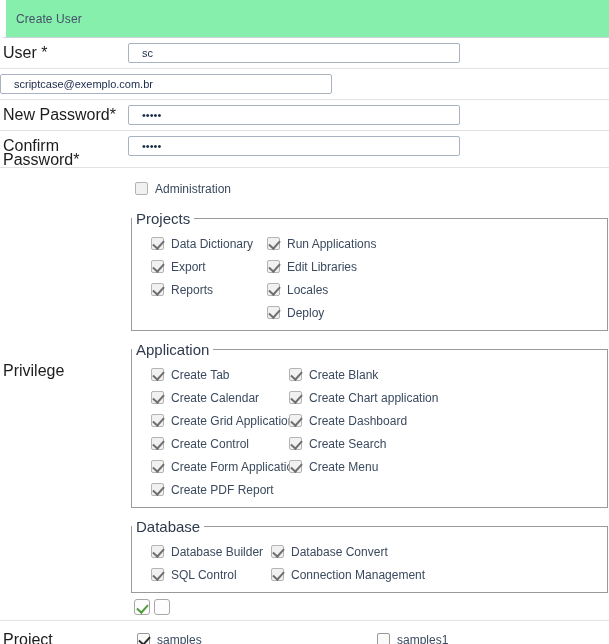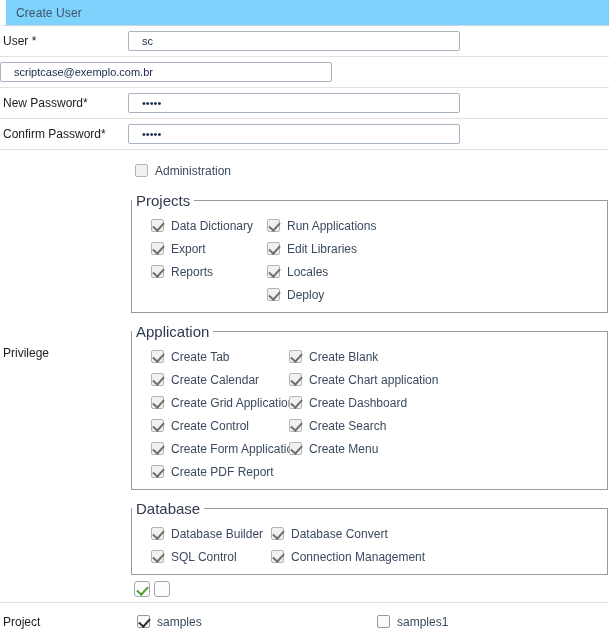--- a/index.html
+++ b/index.html
@@ -10,22 +10,22 @@
   body {
     width: 609px; height: 644px;
     font-family: "Liberation Sans", sans-serif;
     font-size: 12px;
     color: #333333;
     overflow: hidden;
   }
 
   
   .panel-header {
-    height: 26px;
-    background: #7dd3fc;
+    height: 38px;
+    background: #86efac;
     border-bottom: 1px solid #c9d4e0;
     display: flex;
     align-items: center;
     padding-left: 10px;
     border-left: 6px solid #ffffff;
   }
   .panel-header .title {
     font-size: 12px;
     color: #44506a;
     letter-spacing: .1px;
@@ -36,21 +36,21 @@
     display: flex;
     align-items: flex-start;
     border-bottom: 1px solid #e2e2e2;
     min-height: 30px;
   }
   .form-row.no-border { border-bottom: none; }
   .row-label {
     width: 128px;
     flex: 0 0 128px;
     padding: 8px 0 0 3px;
-    font-size: 12px;
+    font-size: 16px;
     color: #1c1c1c;
     line-height: 14px;
   }
   .row-field {
     flex: 1 1 auto;
     padding: 5px 0 5px 0;
   }
   .text-input {
     width: 332px;
     height: 20px;

